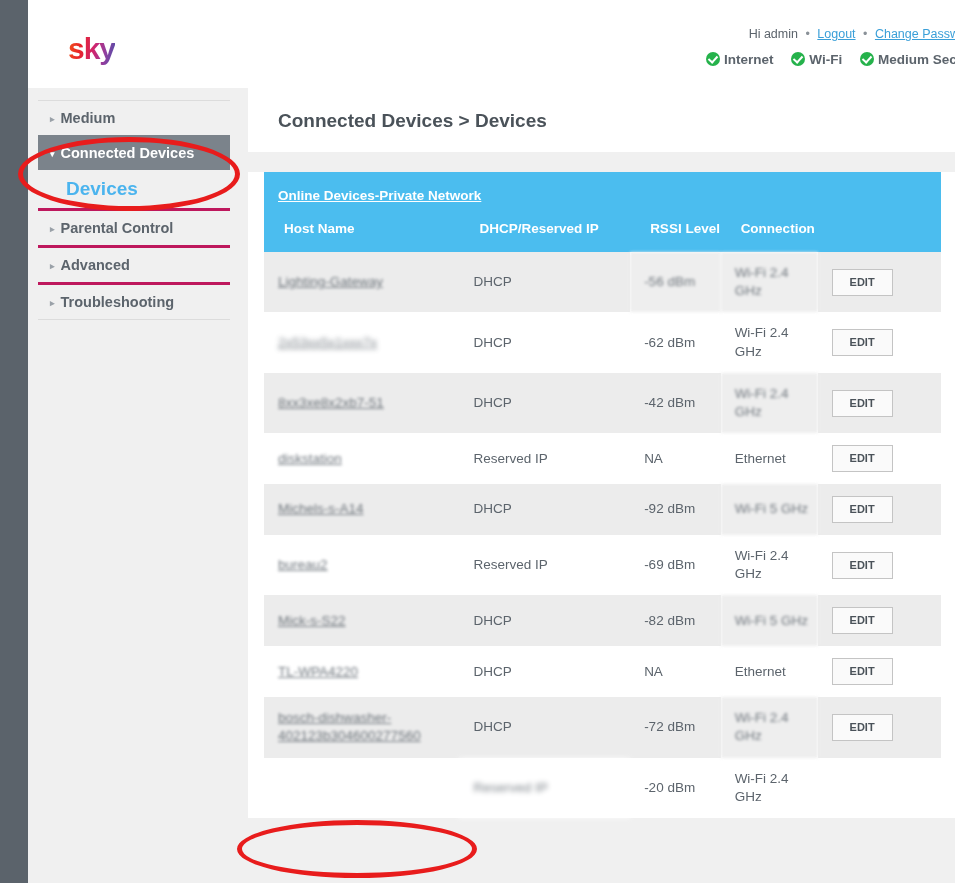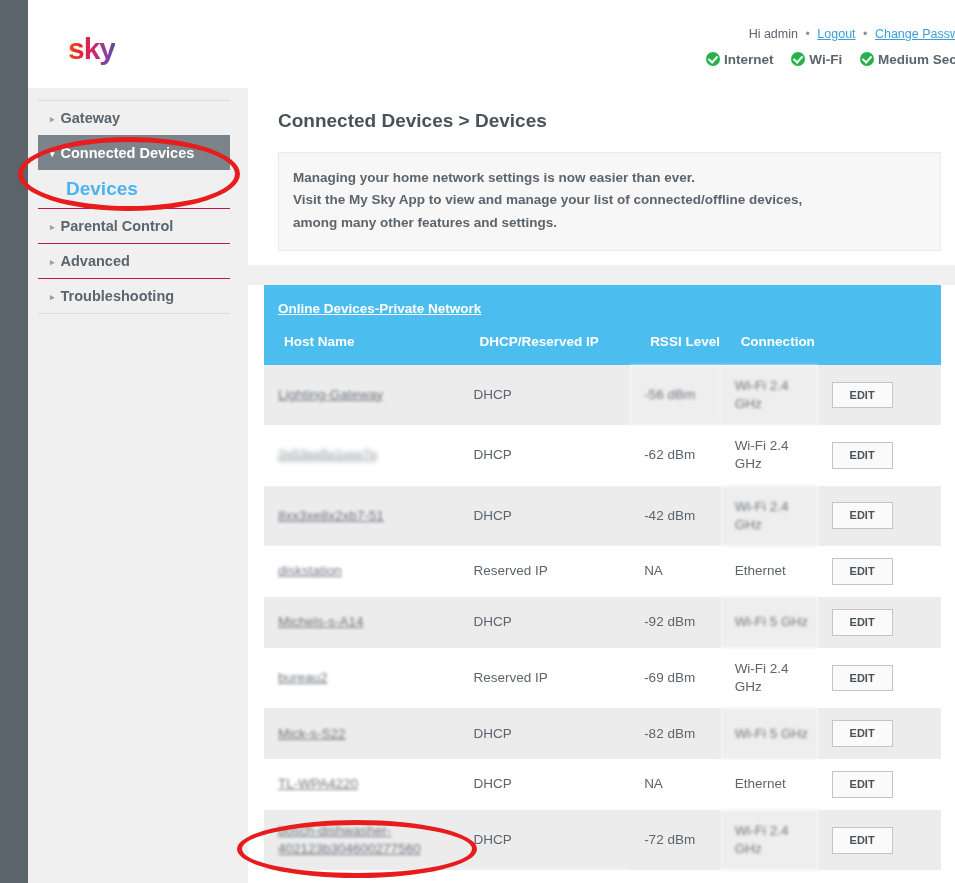--- a/index.html
+++ b/index.html
@@ -75,21 +75,21 @@
   
   .sidebar {
     position: absolute; left: 10px; top: 12px;
     width: 192px;
   }
   .nav-item {
     position: relative;
     padding: 9px 4px 9px 12px;
     font-size: 14.5px; font-weight: bold;
     color: #5c646c;
-    border-top: 1px solid #be185d;
+    border-top: 3px solid #be185d;
     cursor: pointer;
   }
   .nav-item:first-child { border-top: 1px solid #dcdcdc; }
   .nav-item.active {
     background: #7b838b;
     color: #ffffff;
     border-top: 1px solid #7b838b;
   }
   .caret {
     display: inline-block; margin-right: 6px;
@@ -211,21 +211,21 @@
       <span class="item">
         <span class="tick"></span><span>Medium Secu</span>
       </span>
     </div>
   </div>
 
   <div class="body-area">
 
     <div class="sidebar">
       <div class="nav-item">
-        <span class="caret">▸</span><span>Gateway</span>
+        <span class="caret">▸</span><span>Medium</span>
       </div>
       <div class="nav-item active">
         <span class="caret">▾</span><span>Connected Devices</span>
       </div>
       <div class="nav-sub">Devices</div>
       <div class="nav-item">
         <span class="caret">▸</span><span>Parental Control</span>
       </div>
       <div class="nav-item">
         <span class="caret">▸</span><span>Advanced</span>
@@ -235,27 +235,20 @@
       </div>
       <div class="nav-bottom-rule"></div>
     </div>
 
     <div class="main">
 
       <div class="page-title-bar">
         <div class="page-title">Connected Devices &gt; Devices</div>
       </div>
 
-      <div class="notice-wrap">
-        <div class="notice">
-          <div>Managing your home network settings is now easier than ever.</div>
-          <div class="l2">Visit the My Sky App to view and manage your list of connected/offline devices,</div>
-          <div>among many other features and settings.</div>
-        </div>
-      </div>
 
       <div class="gap"></div>
 
       <div class="card">
         <div class="tbl-head-bar">
           <div class="tbl-title">Online Devices-Private Network</div>
         </div>
         <table>
           <thead>
             <tr>

